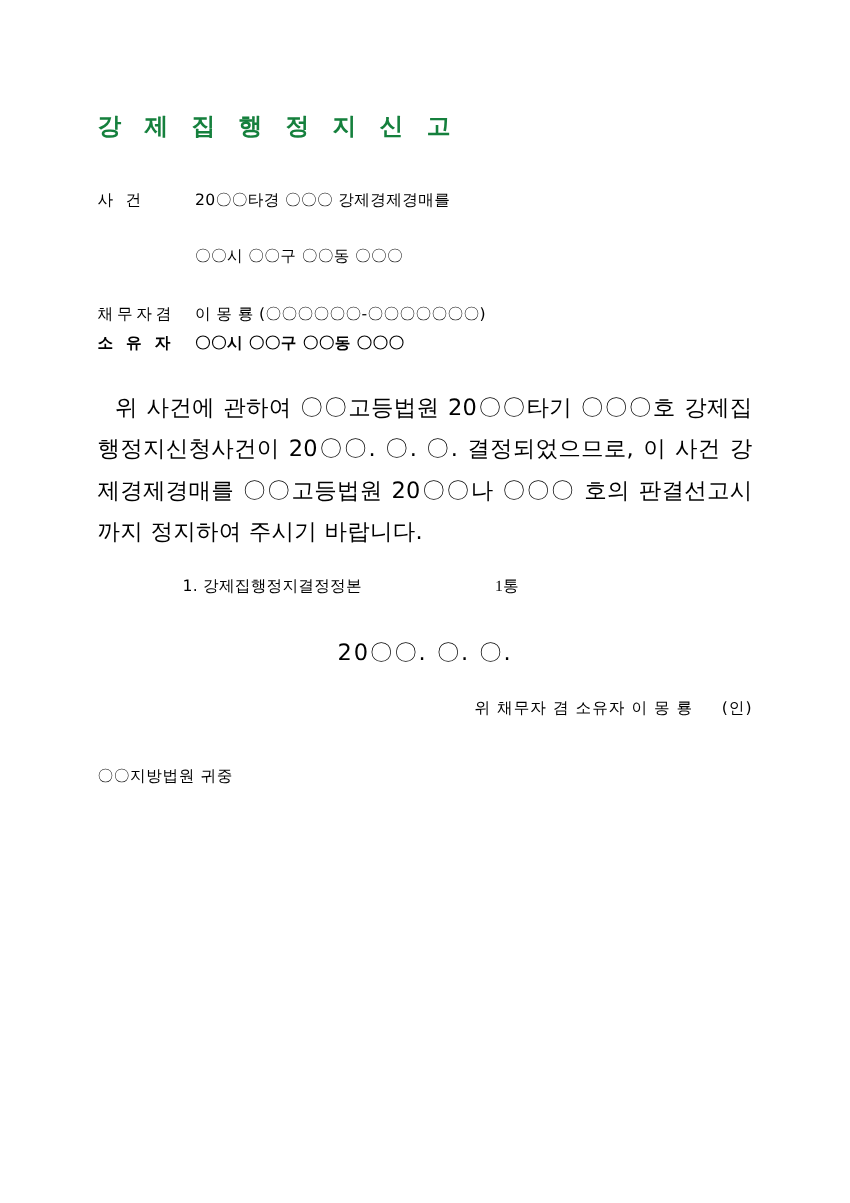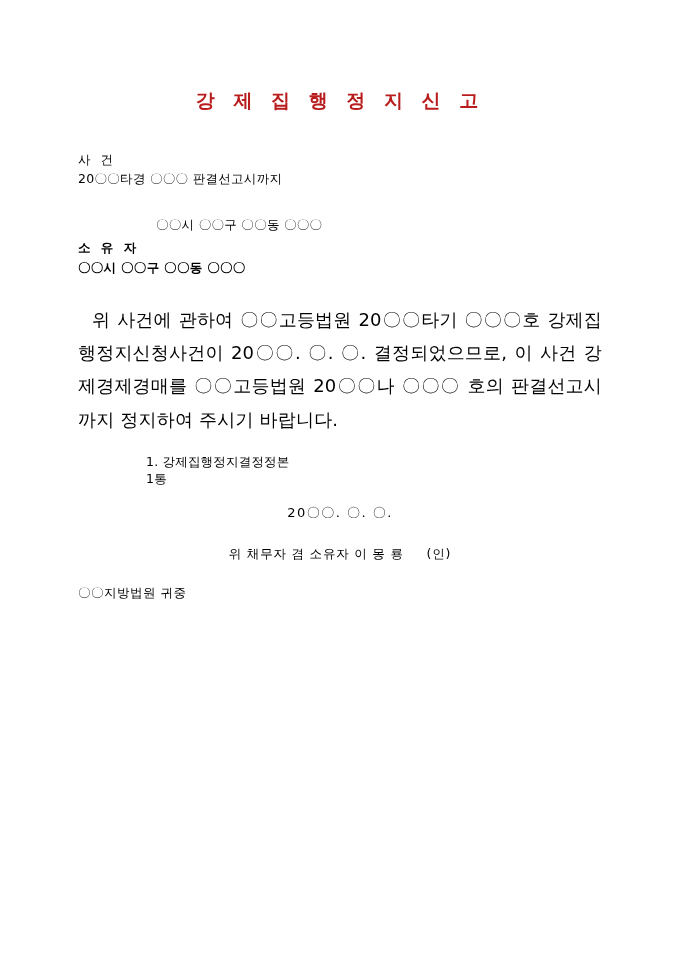--- a/index.html
+++ b/index.html
@@ -16,37 +16,35 @@
   }
   .page {
     position: relative;
     width: 680px;
     height: 962px;
     box-sizing: border-box;
     padding: 0 78px;
   }
   .doc-title {
     margin-top: 88px;
-    text-align: center;
     font-size: 19px;
     font-weight: bold;
     letter-spacing: 6px;
-    color: #b91c1c;
+    color: #15803d;
   }
 
   .block {
     font-size: 12.5px;
     line-height: 1.55;
   }
 
   .row {
     display: flex;
     align-items: baseline;
     margin: 0;
-    flex-direction: column;
   }
   .label {
     display: inline-block;
     letter-spacing: 3px;
     white-space: nowrap;
   }
   .lbl-w {
     width: 78px;
   }
   .val {
@@ -91,71 +89,77 @@
   }
 
   .attach-list {
     margin-top: 18px;
     padding-left: 68px;
     font-size: 12.5px;
     position: relative;
   }
   .attach-item {
     display: flex;
-    flex-direction: column;
   }
   .attach-item .nm {
     width: 250px;
     letter-spacing: 0.2px;
   }
   .attach-item .qty {
     letter-spacing: 0.2px;
+    font-family: Liberation Serif, serif;
   }
 
   .date-line {
-    margin-top: 16px;
+    margin-top: 32px;
     text-align: center;
-    font-size: 13px;
+    font-size: 18px;
     letter-spacing: 1.5px;
   }
 
   .sign-line {
     margin-top: 24px;
-    text-align: center;
+    text-align: right;
     font-size: 12.5px;
     letter-spacing: 0.8px;
   }
   .sign-line .seal {
     margin-left: 18px;
   }
 
   .court-line {
-    margin-top: 22px;
+    margin-top: 38px;
     font-size: 12.5px;
     letter-spacing: 0.5px;
   }
 </style>
 </head>
 <body>
 
 <div class="page">
 
   <div class="doc-title">강 제 집 행 정 지 신 고</div>
 
   <div class="block sec-case">
     <div class="row">
       <span class="label lbl-w">사      건</span>
-      <span class="val">20〇〇타경 〇〇〇 판결선고시까지</span>
+      <span class="val">20〇〇타경 〇〇〇 강제경제경매를</span>
     </div>
   </div>
 
   <div class="block sec-creditor">
     <div class="sec-creditor-addr">〇〇시 〇〇구 〇〇동 〇〇〇</div>
   </div>
 
+  <div class="block sec-debtor">
+    <div class="row">
+      <span class="label lbl-w">채무자겸</span>
+      <span class="val">이     몽     룡 (〇〇〇〇〇〇-〇〇〇〇〇〇〇)</span>
+    </div>
+  </div>
 
   <div class="block sec-owner">
     <div class="row">
       <span class="label lbl-w">소 유 자</span>
       <span class="val">〇〇시 〇〇구 〇〇동 〇〇〇</span>
     </div>
   </div>
 
   <div class="body-para">위 사건에 관하여 〇〇고등법원 20〇〇타기 〇〇〇호 강제집행정지신청사건이 20〇〇. 〇. 〇. 결정되었으므로, 이 사건 강제경제경매를 〇〇고등법원 20〇〇나 〇〇〇 호의 판결선고시까지 정지하여 주시기 바랍니다.</div>
 

